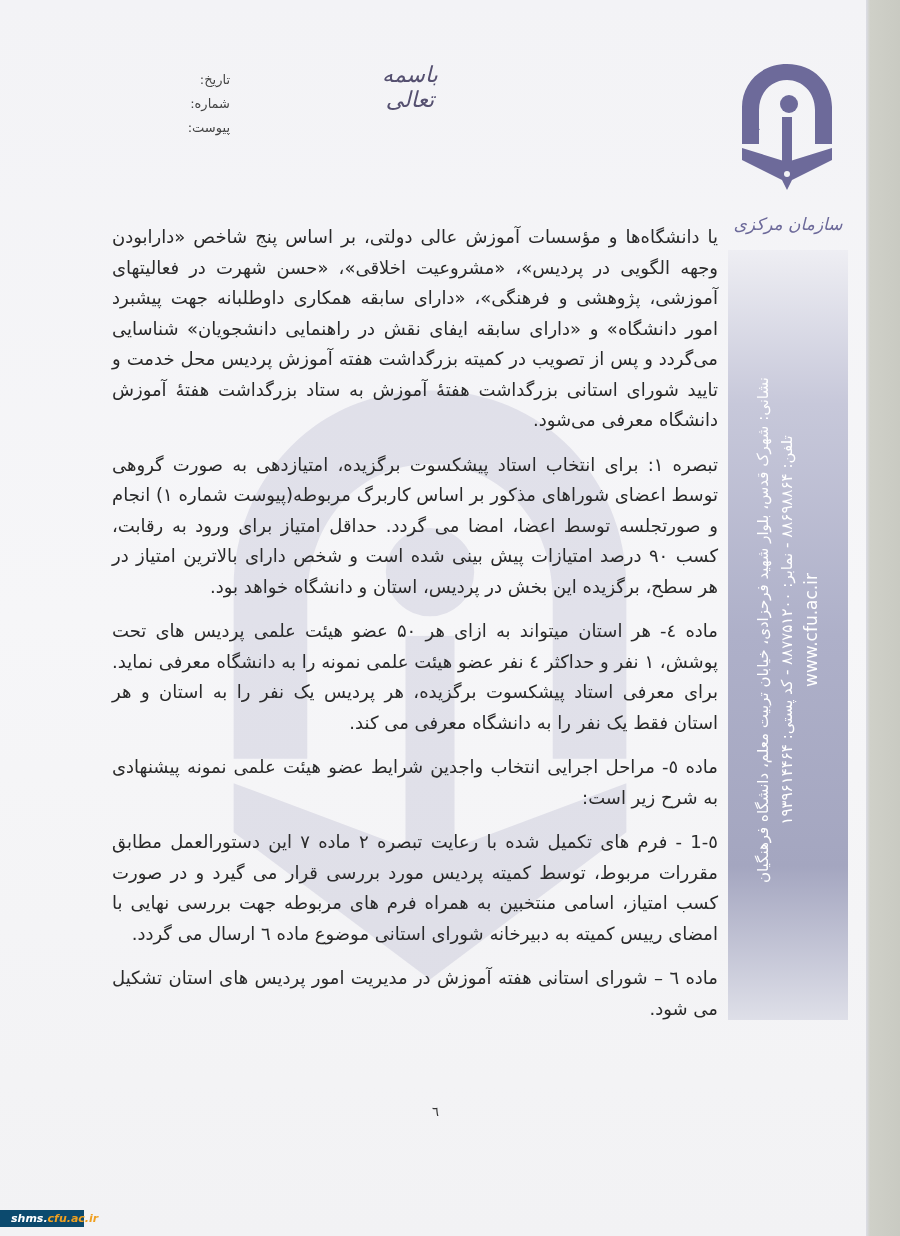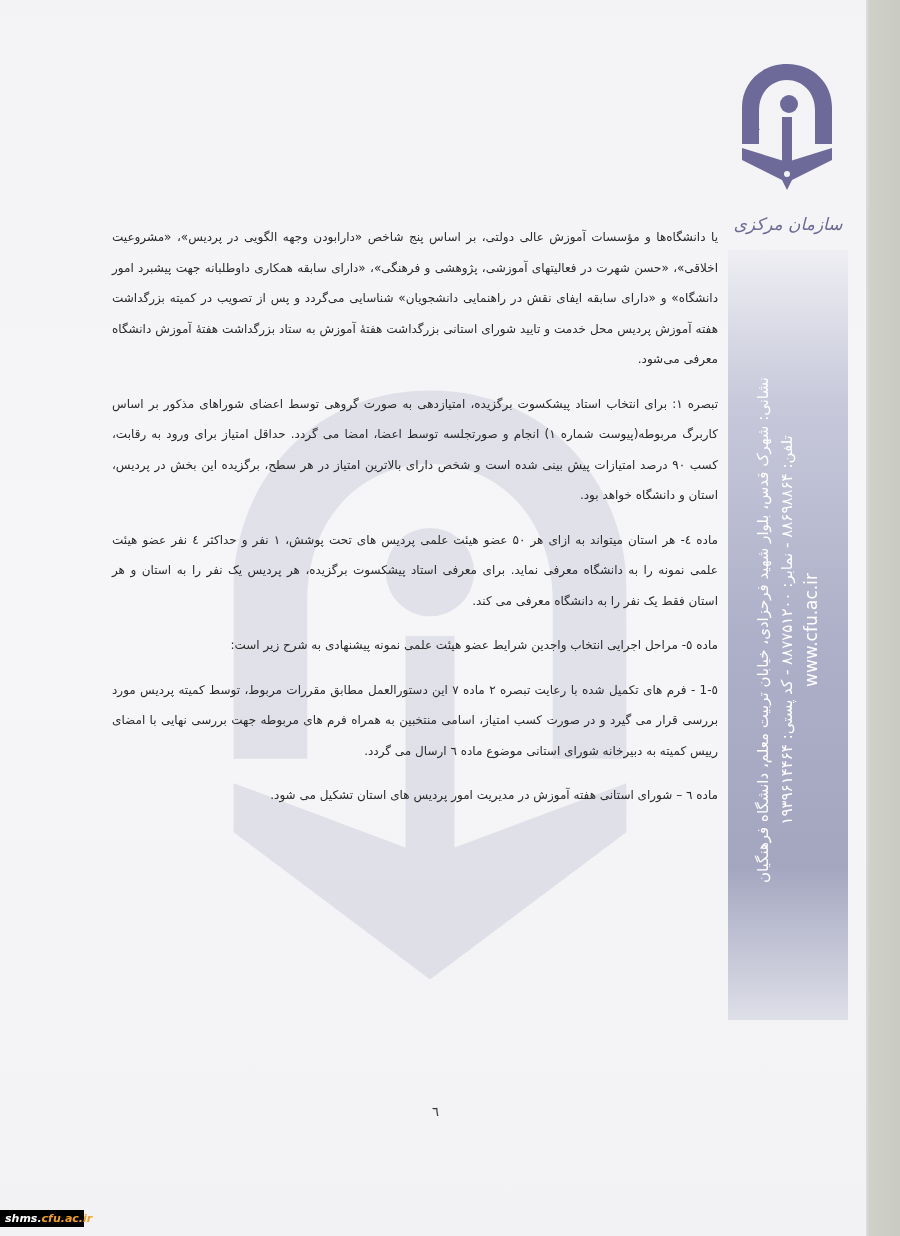--- a/index.html
+++ b/index.html
@@ -11,39 +11,45 @@
   .address { position:absolute; left:742px; top:300px; width:90px; height:660px; }
   .address-inner { position:absolute; left:50%; top:50%; width:660px; transform:translate(-50%,-50%) rotate(-90deg); text-align:center; color:#fff; font-family:"DejaVu Sans", sans-serif; }
   .address-inner div { font-size:15px; line-height:24px; white-space:nowrap; direction:rtl; }
   .address-inner .web { direction:ltr; font-size:17px; }
   .logo { position:absolute; left:732px; top:62px; width:110px; height:130px; }
   .logo-name { position:absolute; left:728px; top:185px; width:120px; text-align:center; color:#6d6a9a; font-size:20px; font-style:italic; direction:rtl; }
   .logo-sub { position:absolute; left:728px; top:214px; width:120px; text-align:center; color:#6d6a9a; font-size:17px; font-style:italic; direction:rtl; }
   .watermark { position:absolute; left:160px; top:360px; width:540px; height:650px; opacity:0.13; }
   .bismillah { position:absolute; left:360px; top:62px; width:100px; text-align:center; font-size:22px; font-style:italic; color:#555070; direction:rtl; }
   .meta { position:absolute; left:160px; top:68px; width:70px; text-align:right; font-size:13px; color:#444; direction:rtl; line-height:24px; font-family:"DejaVu Sans", sans-serif; }
-  .body-text { position:absolute; left:112px; top:222px; width:606px; direction:rtl; text-align:justify; font-size:12px; line-height:30.5px; color:#2a2a2a; font-family:"DejaVu Sans", sans-serif; }
+  .body-text { position:absolute; left:112px; top:222px; width:606px; direction:rtl; text-align:justify; font-size:18px; line-height:30.5px; color:#2a2a2a; font-family:"DejaVu Sans", sans-serif; }
   .para { margin:0 0 14px 0; }
   .page-num { position:absolute; left:432px; top:1104px; font-size:13px; color:#333; }
-  .stamp { position:absolute; left:0; top:1210px; width:84px; height:17px; background:#000000; color:#fff; font:italic bold 11px "DejaVu Sans", sans-serif; line-height:17px; padding-left:5px; box-sizing:border-box; }
+  .stamp { position:absolute; left:0; top:1210px; width:84px; height:17px; background:#0c4a6e; color:#fff; font:italic bold 11px "DejaVu Sans", sans-serif; line-height:17px; padding-left:11px; box-sizing:border-box; }
   .stamp .dom { color:#f0a020; }
 </style>
 </head>
 <body>
 
 <div class="page">
 
   <svg class="watermark" viewBox="0 0 110 130">
     <path d="M55 5 C30 5 15 25 15 45 L15 80 L30 80 L30 48 C30 30 42 20 55 20 C68 20 80 30 80 48 L80 80 L95 80 L95 45 C95 25 80 5 55 5 Z" fill="#5a5890"></path>
     <circle cx="55" cy="42" r="9" fill="#5a5890"></circle>
     <path d="M15 85 L55 100 L95 85 L95 95 L55 125 L15 95 Z" fill="#5a5890"></path>
     <rect x="50" y="55" width="10" height="55" fill="#5a5890"></rect>
   </svg>
 
+  <div class="bismillah">باسمه تعالی</div>
 
+  <div class="meta">
+    <div>تاریخ:</div>
+    <div>شماره:</div>
+    <div>پیوست:</div>
+  </div>
 
   <svg class="logo" viewBox="0 0 110 130">
     <path d="M55 2 C28 2 10 22 10 45 L10 82 L27 82 L27 48 C27 30 40 18 55 18 C70 18 83 30 83 48 L83 82 L100 82 L100 45 C100 22 82 2 55 2 Z" fill="#6d6a9a"></path>
     <circle cx="57" cy="42" r="9" fill="#6d6a9a"></circle>
     <path d="M24 62 C16 62 14 72 22 76 C18 70 22 66 28 68 Z" fill="#6d6a9a"></path>
     <path d="M10 86 L55 100 L100 86 L100 98 L60 118 L55 128 L50 118 L10 98 Z" fill="#6d6a9a"></path>
     <rect x="50" y="55" width="10" height="52" fill="#6d6a9a"></rect>
     <circle cx="55" cy="112" r="3" fill="#f3f3f6"></circle>
   </svg>
   <div class="logo-sub">سازمان مرکزی</div>

